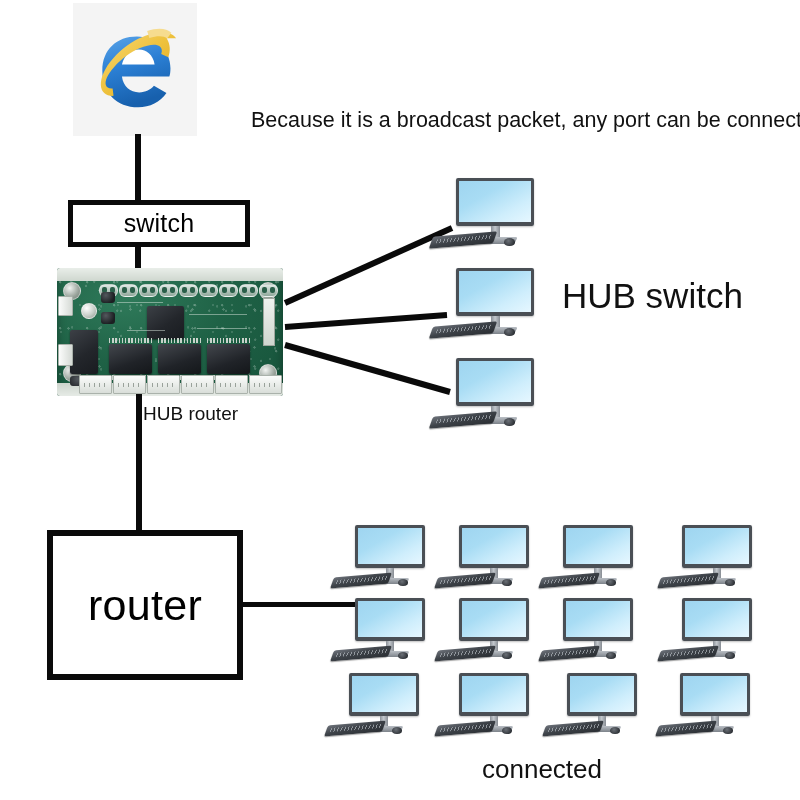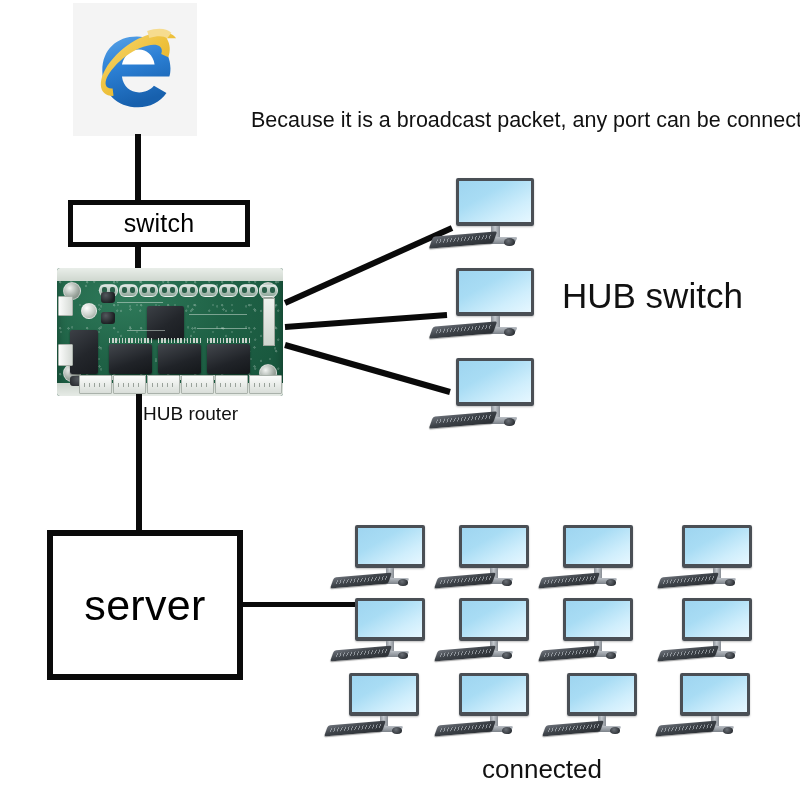--- a/index.html
+++ b/index.html
@@ -355,21 +355,21 @@
     <div class="pc-screen" style="left:24px; top:0; width:78px; height:48px;"></div>
     <div class="pc-neck" style="left:59px; top:48px; width:9px; height:13px;"></div>
     <div class="pc-base" style="left:46px; top:59px; width:38px; height:7px;"></div>
     <div class="pc-kbd" style="left:0; top:56px; width:62px; height:12px;"></div>
     <div class="pc-mouse" style="left:72px; top:60px; width:11px; height:8px;"></div>
   </div>
 
   <div class="caption caption-hubserver">HUB switch</div>
 
   <div class="box box-switch">
-    <span class="box-label">server</span>
+    <span class="box-label">router</span>
   </div>
 
   <div class="wire-h" style="left:241px; top:602px; width:114px;"></div>
 
   <div class="pc" style="left:333px; top:525px; width:100px; height:70px;">
     <div class="pc-screen" style="left:22px; top:0; width:70px; height:43px;"></div>
     <div class="pc-neck" style="left:53px; top:43px; width:8px; height:12px;"></div>
     <div class="pc-base" style="left:41px; top:53px; width:34px; height:6px;"></div>
     <div class="pc-kbd" style="left:0; top:50px; width:56px; height:11px;"></div>
     <div class="pc-mouse" style="left:65px; top:54px; width:10px; height:7px;"></div>

